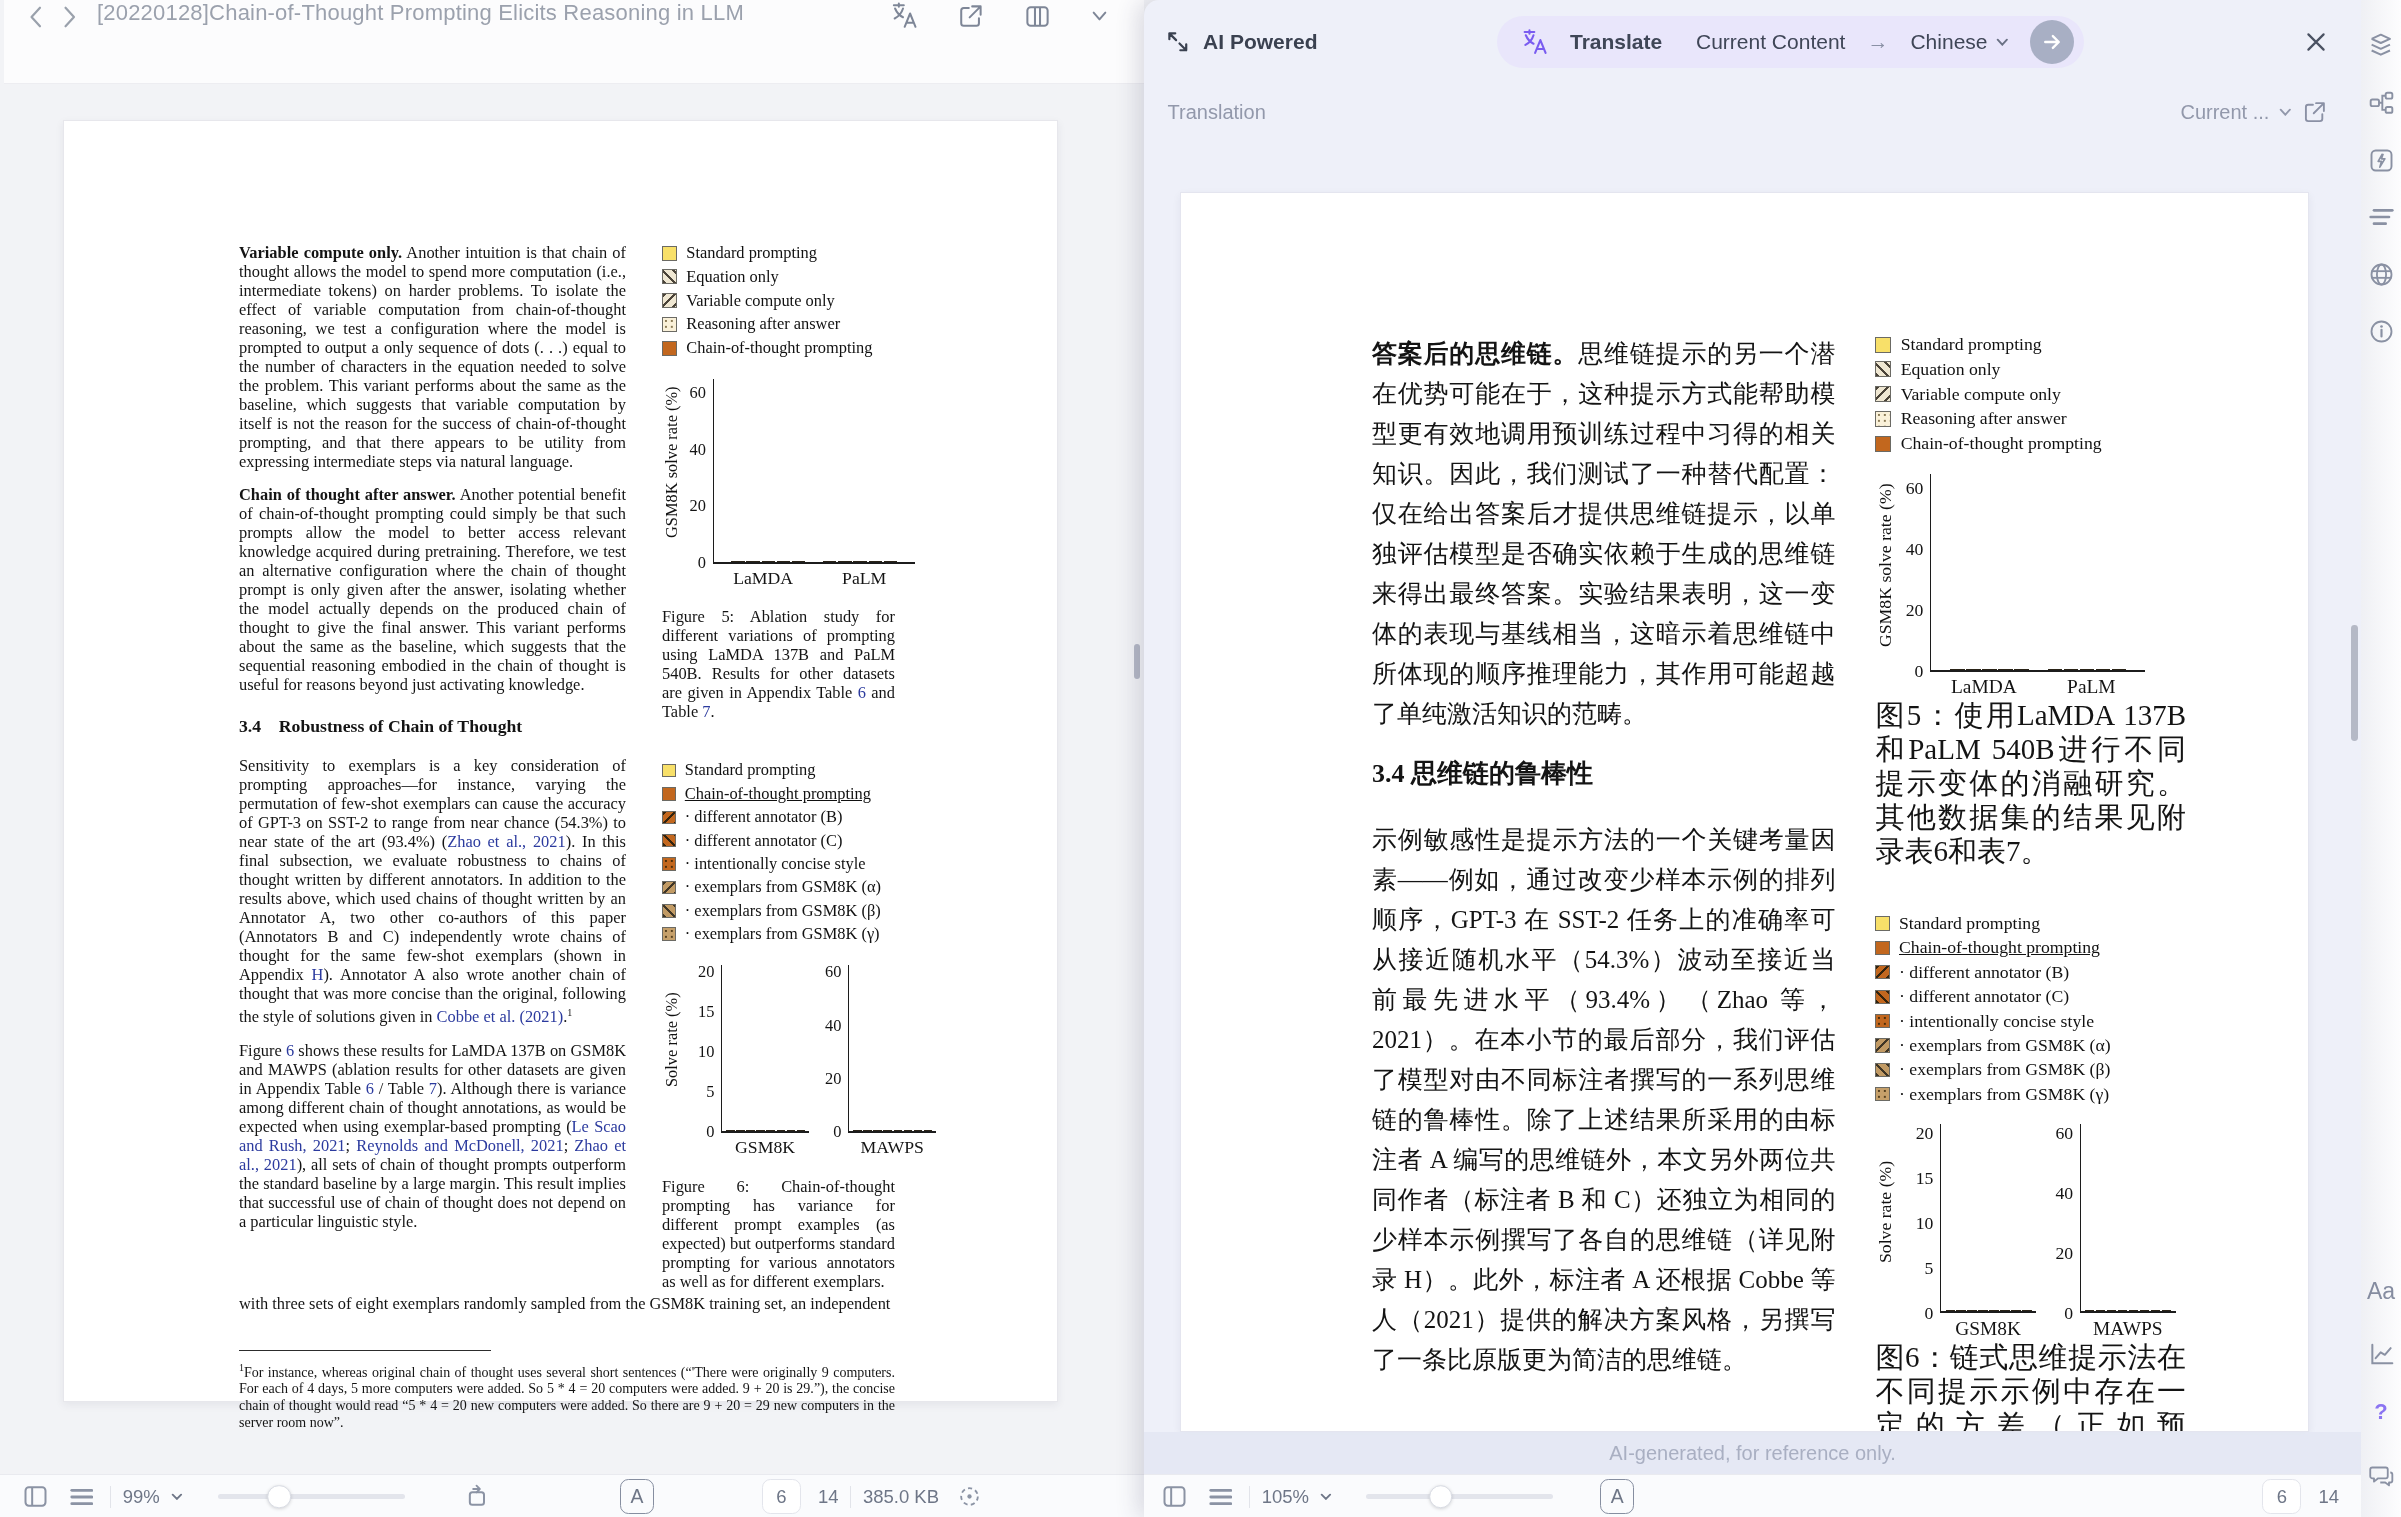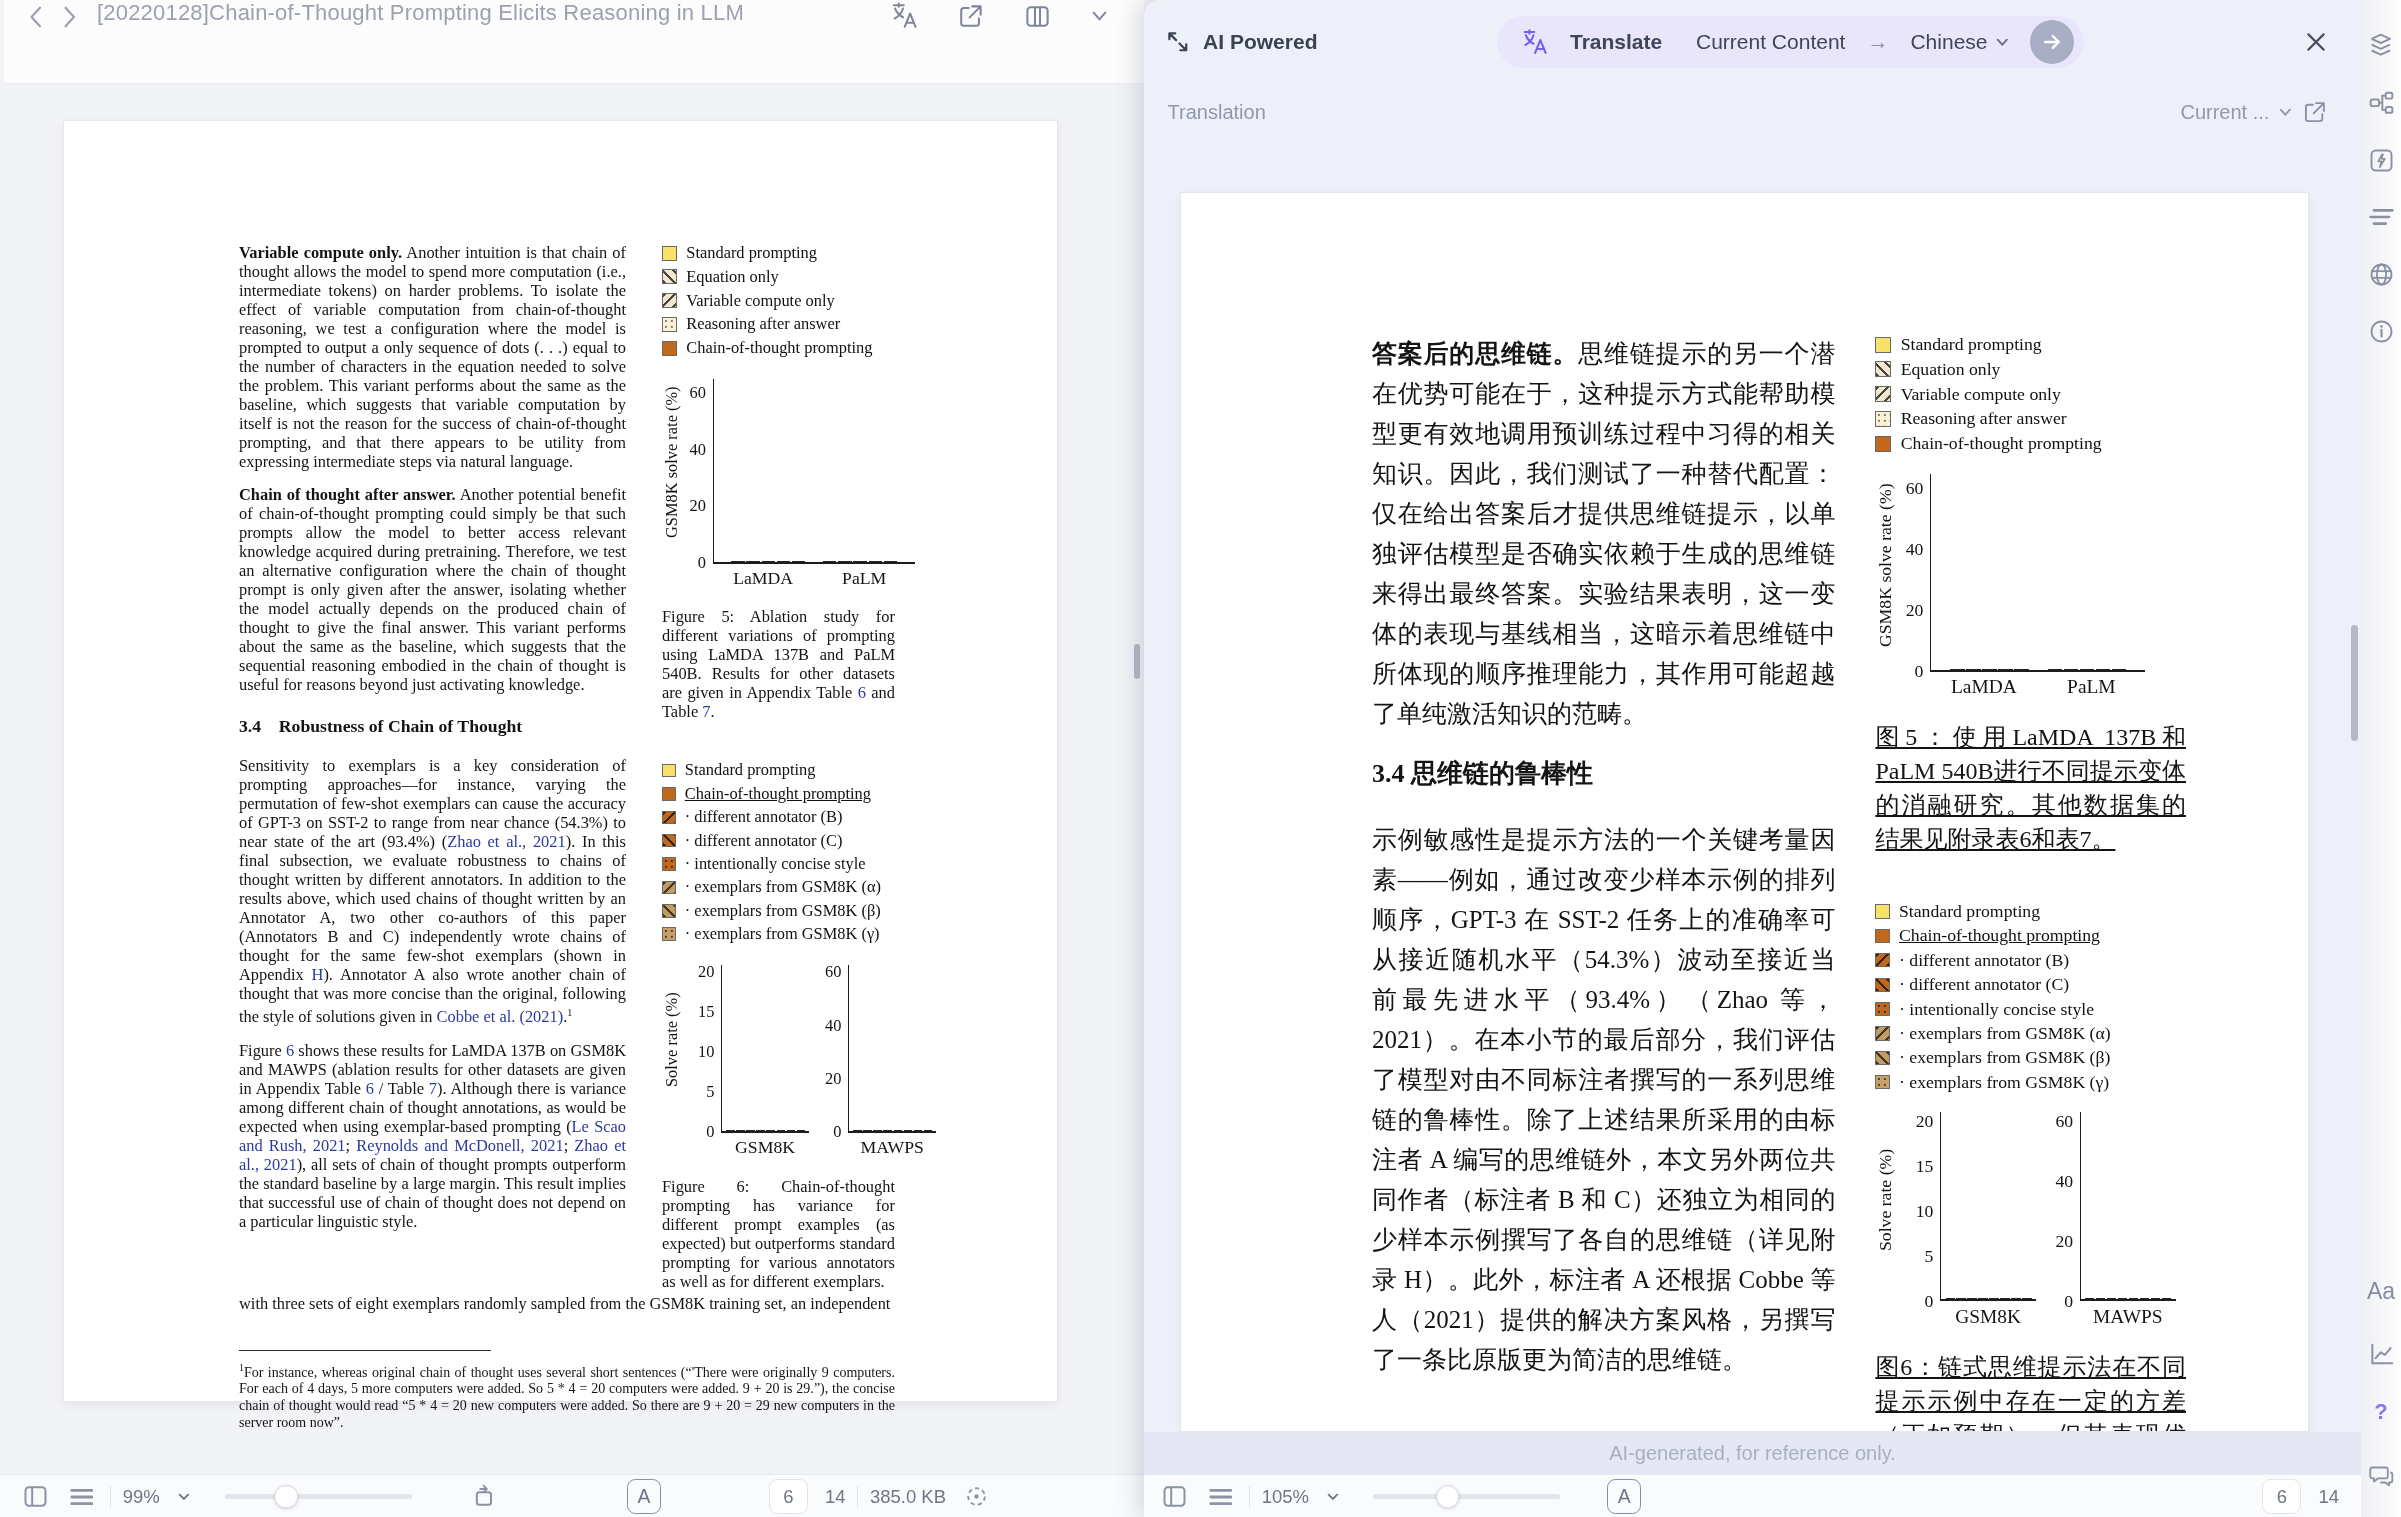--- a/index.html
+++ b/index.html
@@ -63,21 +63,21 @@
   .p-orange-dots { background-image:radial-gradient(circle,#4a2c09 1.1px,transparent 1.3px); background-size:5.9px 5.9px; background-color:#c2671e; }
   .p-tan-fs { background:repeating-linear-gradient(135deg,#3f3categories525 0 2.2px,#c19a64 2.2px 7.6px); }
   .p-tan-fs { background:repeating-linear-gradient(135deg,#3f3525 0 2.2px,#c19a64 2.2px 7.6px); }
   .p-tan-bs { background:repeating-linear-gradient(45deg,#3f3525 0 2.2px,#c19a64 2.2px 7.6px); }
   .p-tan-dots { background-image:radial-gradient(circle,#553f1d 1.1px,transparent 1.3px); background-size:5.9px 5.9px; background-color:#c6a06a; }
 
   
   .toolbar { position:absolute; left:0; right:0; bottom:0; height:44px; background:#fafbfd; border-top:0.8px solid #e9eaef; display:flex; align-items:center; color:#707889; }
   .tb-icon { width:34px; height:34px; display:flex; align-items:center; justify-content:center; color:#8b93a4; cursor:pointer; }
   .tb-sep { width:0.8px; height:22px; background:#e2e4ea; margin:0 11.8px; }
-  .tb-zoom { font-size:18.5px; color:#6e7687; display:flex; align-items:center; gap:18px; cursor:pointer; }
+  .tb-zoom { font-size:18.5px; color:#6e7687; display:flex; align-items:center; gap:11px; cursor:pointer; }
   .slider { position:relative; width:187px; height:4.2px; border-radius:2.5px; background:#e3e5ec; margin:0 8.4px; cursor:pointer; }
   .slider .thumb { position:absolute; top:50%; width:23.6px; height:23.6px; border-radius:50%; background:#ffffff; border:0.8px solid #d9dce4; box-shadow:0 0.8px 3.4px rgba(0,0,0,.15); transform:translate(-50%,-50%); }
   .a-btn { min-width:34px; height:35px; border:1.3px solid #868ea0; border-radius:8.4px; display:flex; align-items:center; justify-content:center; font-size:19.4px; color:#6e7687; cursor:pointer; }
   .pg-box { min-width:39px; height:35px; border:1.3px solid #e3e5ec; border-radius:8.4px; background:#fff; display:flex; align-items:center; justify-content:center; font-size:18.5px; color:#6e7687; }
   .tb-num { font-size:18.5px; color:#6e7687; }
 
   
   #right-panel { position:absolute; left:1144px; top:0; width:1217px; height:1518px; background:#eef0f9; border-radius:15px 0 0 0; box-shadow:-6.7px 0 22px rgba(50,50,90,.16); }
   .rp-header { position:absolute; left:0; top:0; right:0; height:84px; display:flex; align-items:center; }
   .ai-powered { display:flex; align-items:center; gap:13.5px; margin-left:22px; font-size:21px; color:#3a4150; font-weight:bold; }
@@ -100,21 +100,21 @@
   .zpara { font-size:25px; line-height:40px; text-align:justify; margin-bottom:22px; }
   .zpara .b { font-weight:bold; }
   .zh34 { font-size:26px; font-weight:bold; margin:8.4px 0 29px 0; }
   .zh-fig .lg-lab { font-size:17.7px; }
   .zh-fig .sw { width:16px; height:16px; }
   .zh-fig .legend.small .sw { width:14.3px; height:14.3px; }
   .zh-fig .xlab { font-size:19.4px; }
   .zh-fig .yaxis { width:32px; font-size:17.7px; }
   .zh-fig .xrow { margin-left:32px; }
   .zh-fig .ylab { font-size:17.7px; }
-  .zcaption { font-size:24px; line-height:34px; margin-top:22px; text-align:justify;text-decoration:underline; }
+  .zcaption { font-size:29px; line-height:34px; text-align:justify; }
 
   .rp-footer { position:absolute; left:0; right:0; bottom:44px; height:42px; background:rgba(228,231,243,.92); display:flex; align-items:center; justify-content:center; font-size:20px; color:#a9afc2; }
 
   
   .scroll-thumb { position:absolute; border-radius:3.4px; background:#b5b9c6; }
 
   
   #side-rail { position:absolute; right:0; top:0; width:40px; height:1518px; background:linear-gradient(to right,#eff0f4,#fdfdfe); }
   .rail-icon { position:absolute; left:50%; transform:translateX(-50%); width:30px; height:30px; display:flex; align-items:center; justify-content:center; color:#8a91a3; cursor:pointer; font-size:22px; }
   .rail-icon.purple { color:#8b74f2; font-weight:bold; }

